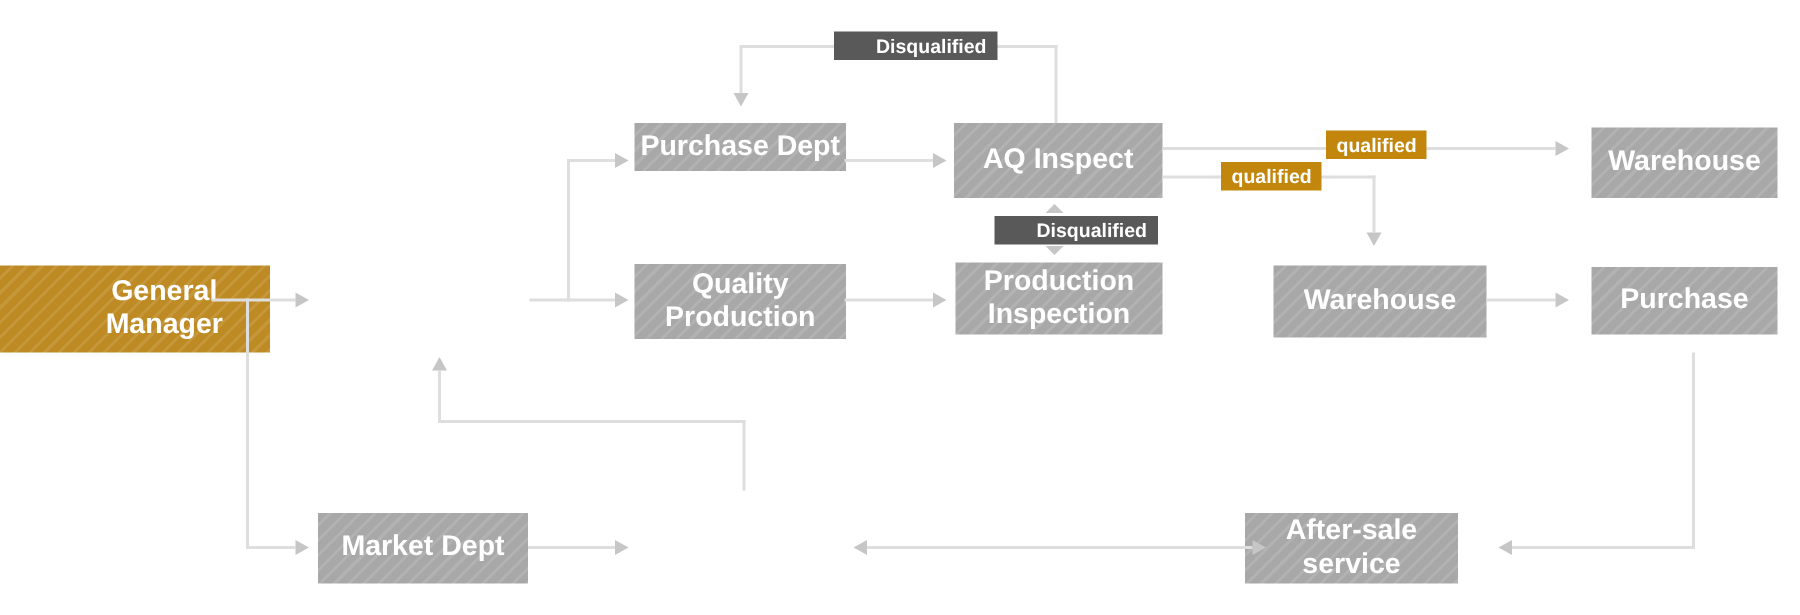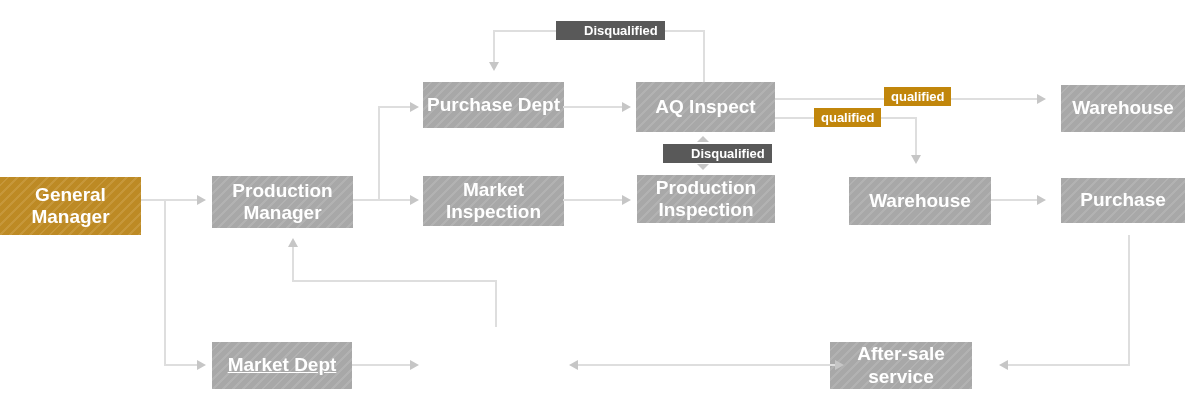--- a/index.html
+++ b/index.html
@@ -8,50 +8,49 @@
     --qualified-fill:#c1860b; --disqualified-fill:#595959;
     --connector-line:#dedede; --arrowhead:#c6c6c6; --text:#ffffff;
     --background:#ffffff;
   }
   html,body{margin:0;padding:0;background:var(--background);}
   #stage{position:relative;width:1200px;height:410px;background:var(--background);
          font-family:"Liberation Sans",sans-serif;overflow:hidden;}
   .node{position:absolute;display:flex;align-items:center;justify-content:center;
         text-align:center;color:var(--text);font-size:19px;font-weight:bold;line-height:1.18;
         background:repeating-linear-gradient(135deg,var(--node-fill) 0px,var(--node-fill) 5px,var(--node-stripe) 5px,var(--node-stripe) 7px);}
-  .node.accent{background:repeating-linear-gradient(135deg,var(--accent-fill) 0px,var(--accent-fill) 5px,var(--accent-stripe) 5px,var(--accent-stripe) 7px);}
+  .node.accent{background:repeating-linear-gradient(135deg,var(--accent-fill) 0px,var(--accent-fill) 5px,var(--accent-stripe) 5px,var(--accent-stripe) 7px);padding-left:39px;}
   .line{position:absolute;background:var(--connector-line);}
   .line.h{height:2px;} .line.v{width:2px;}
   .ah{position:absolute;width:0;height:0;}
   .ah.right{border-top:5px solid transparent;border-bottom:5px solid transparent;border-left:9px solid var(--arrowhead);}
   .ah.left{border-top:5px solid transparent;border-bottom:5px solid transparent;border-right:9px solid var(--arrowhead);}
   .ah.down{border-left:5px solid transparent;border-right:5px solid transparent;border-top:9px solid var(--arrowhead);}
   .ah.up{border-left:5px solid transparent;border-right:5px solid transparent;border-bottom:9px solid var(--arrowhead);}
   .ah.up.small{border-left:6px solid transparent;border-right:6px solid transparent;border-bottom:6px solid var(--arrowhead);}
   .ah.down.small{border-left:6px solid transparent;border-right:6px solid transparent;border-top:6px solid var(--arrowhead);}
   .edge-label{position:absolute;color:var(--text);font-size:13px;font-weight:bold;
               padding:2px 7px;white-space:nowrap;z-index:3;}
   .edge-label.dark{background:var(--disqualified-fill);padding-left:28px;}
   .edge-label.gold{background:var(--qualified-fill);}
 </style>
 </head>
 <body>
 
 <div id="stage">
 
   <div class="node accent" style="left:0px;top:177px;width:141px;height:58px;">General Manager</div>
-  <div class="node" style="left:212px;top:176px;width:141px;height:52px;">Production Manager</div>
-  <div class="node" style="left:423px;top:82px;width:141px;height:46px;">Purchase Dept</div>
-  <div class="node" style="left:423px;top:176px;width:141px;height:50px;">Market Inspection</div>
+  <div class="node" style="left:423px;top:82px;width:141px;height:32px;">Purchase Dept</div>
+  <div class="node" style="left:423px;top:176px;width:141px;height:50px;">Quality Production</div>
   <div class="node" style="left:636px;top:82px;width:139px;height:50px;">AQ Inspect</div>
   <div class="node" style="left:637px;top:175px;width:138px;height:48px;">Production Inspection</div>
   <div class="node" style="left:1061px;top:85px;width:124px;height:47px;">Warehouse</div>
   <div class="node" style="left:849px;top:177px;width:142px;height:48px;">Warehouse</div>
   <div class="node" style="left:1061px;top:178px;width:124px;height:45px;">Purchase</div>
-  <div class="node" style="left:212px;top:342px;width:140px;height:47px;text-decoration:underline;">Market Dept</div>
+  <div class="node" style="left:212px;top:342px;width:140px;height:47px;">Market Dept</div>
   <div class="node" style="left:830px;top:342px;width:142px;height:47px;">After-sale service</div>
 
   <div class="line h" style="left:141px;top:199px;width:56px;"></div>
   <div class="ah right" style="left:197px;top:195px;"></div>
 
   <div class="line v" style="left:164px;top:199px;height:165px;"></div>
   <div class="line h" style="left:164px;top:364px;width:33px;"></div>
   <div class="ah right" style="left:197px;top:360px;"></div>
 
   <div class="line h" style="left:353px;top:199px;width:57px;"></div>

